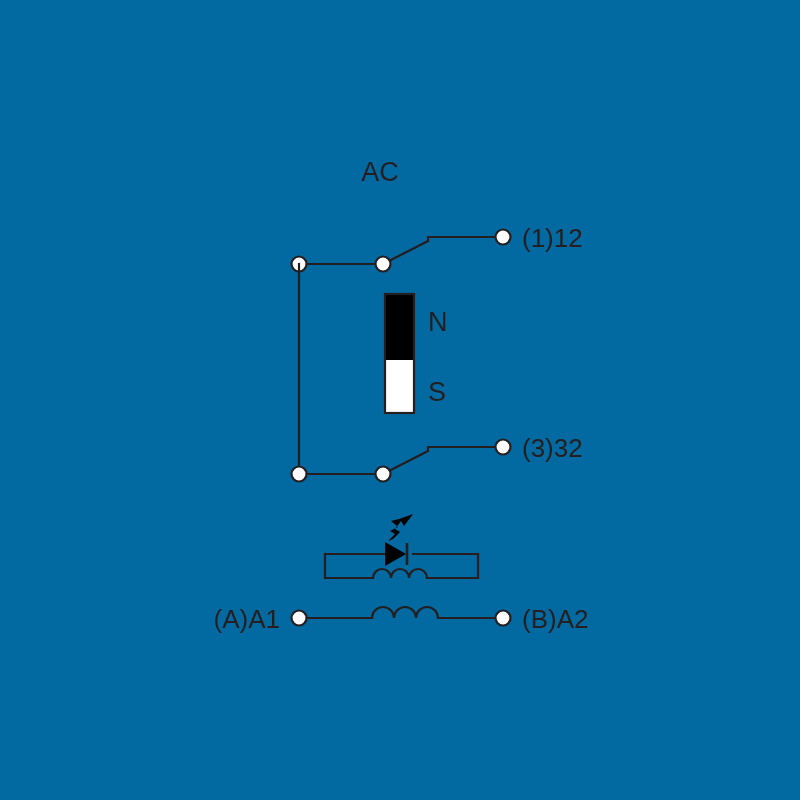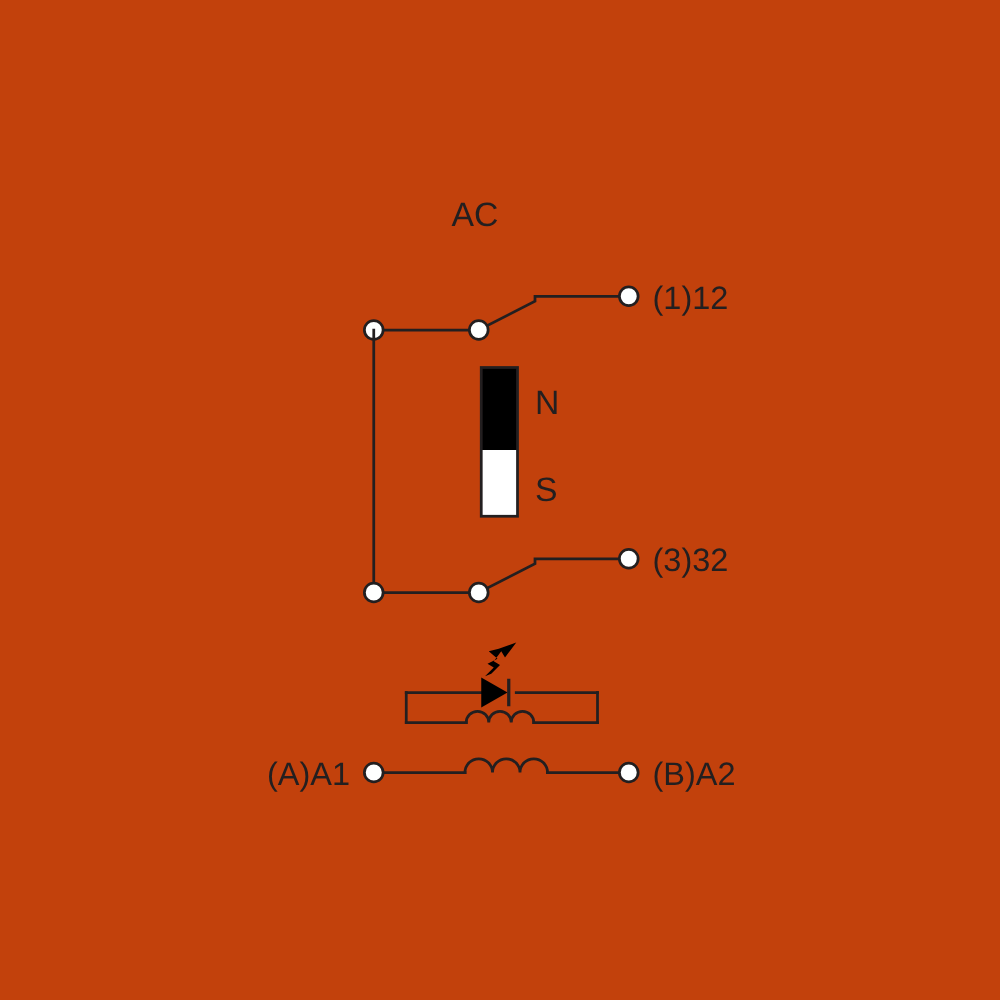--- a/index.html
+++ b/index.html
@@ -11,21 +11,21 @@
   body {
     width: 800px;
     height: 800px;
     font-family: "Liberation Sans", sans-serif;
     overflow: hidden;
   }
   #diagram-root {
     position: relative;
     width: 800px;
     height: 800px;
-    background: #c2410c;
+    background: #0369a1;
   }
   #schematic-svg {
     display: block;
     width: 800px;
     height: 800px;
   }
   .wire {
     stroke: #231f20;
     stroke-width: 2.2;
     fill: none;

